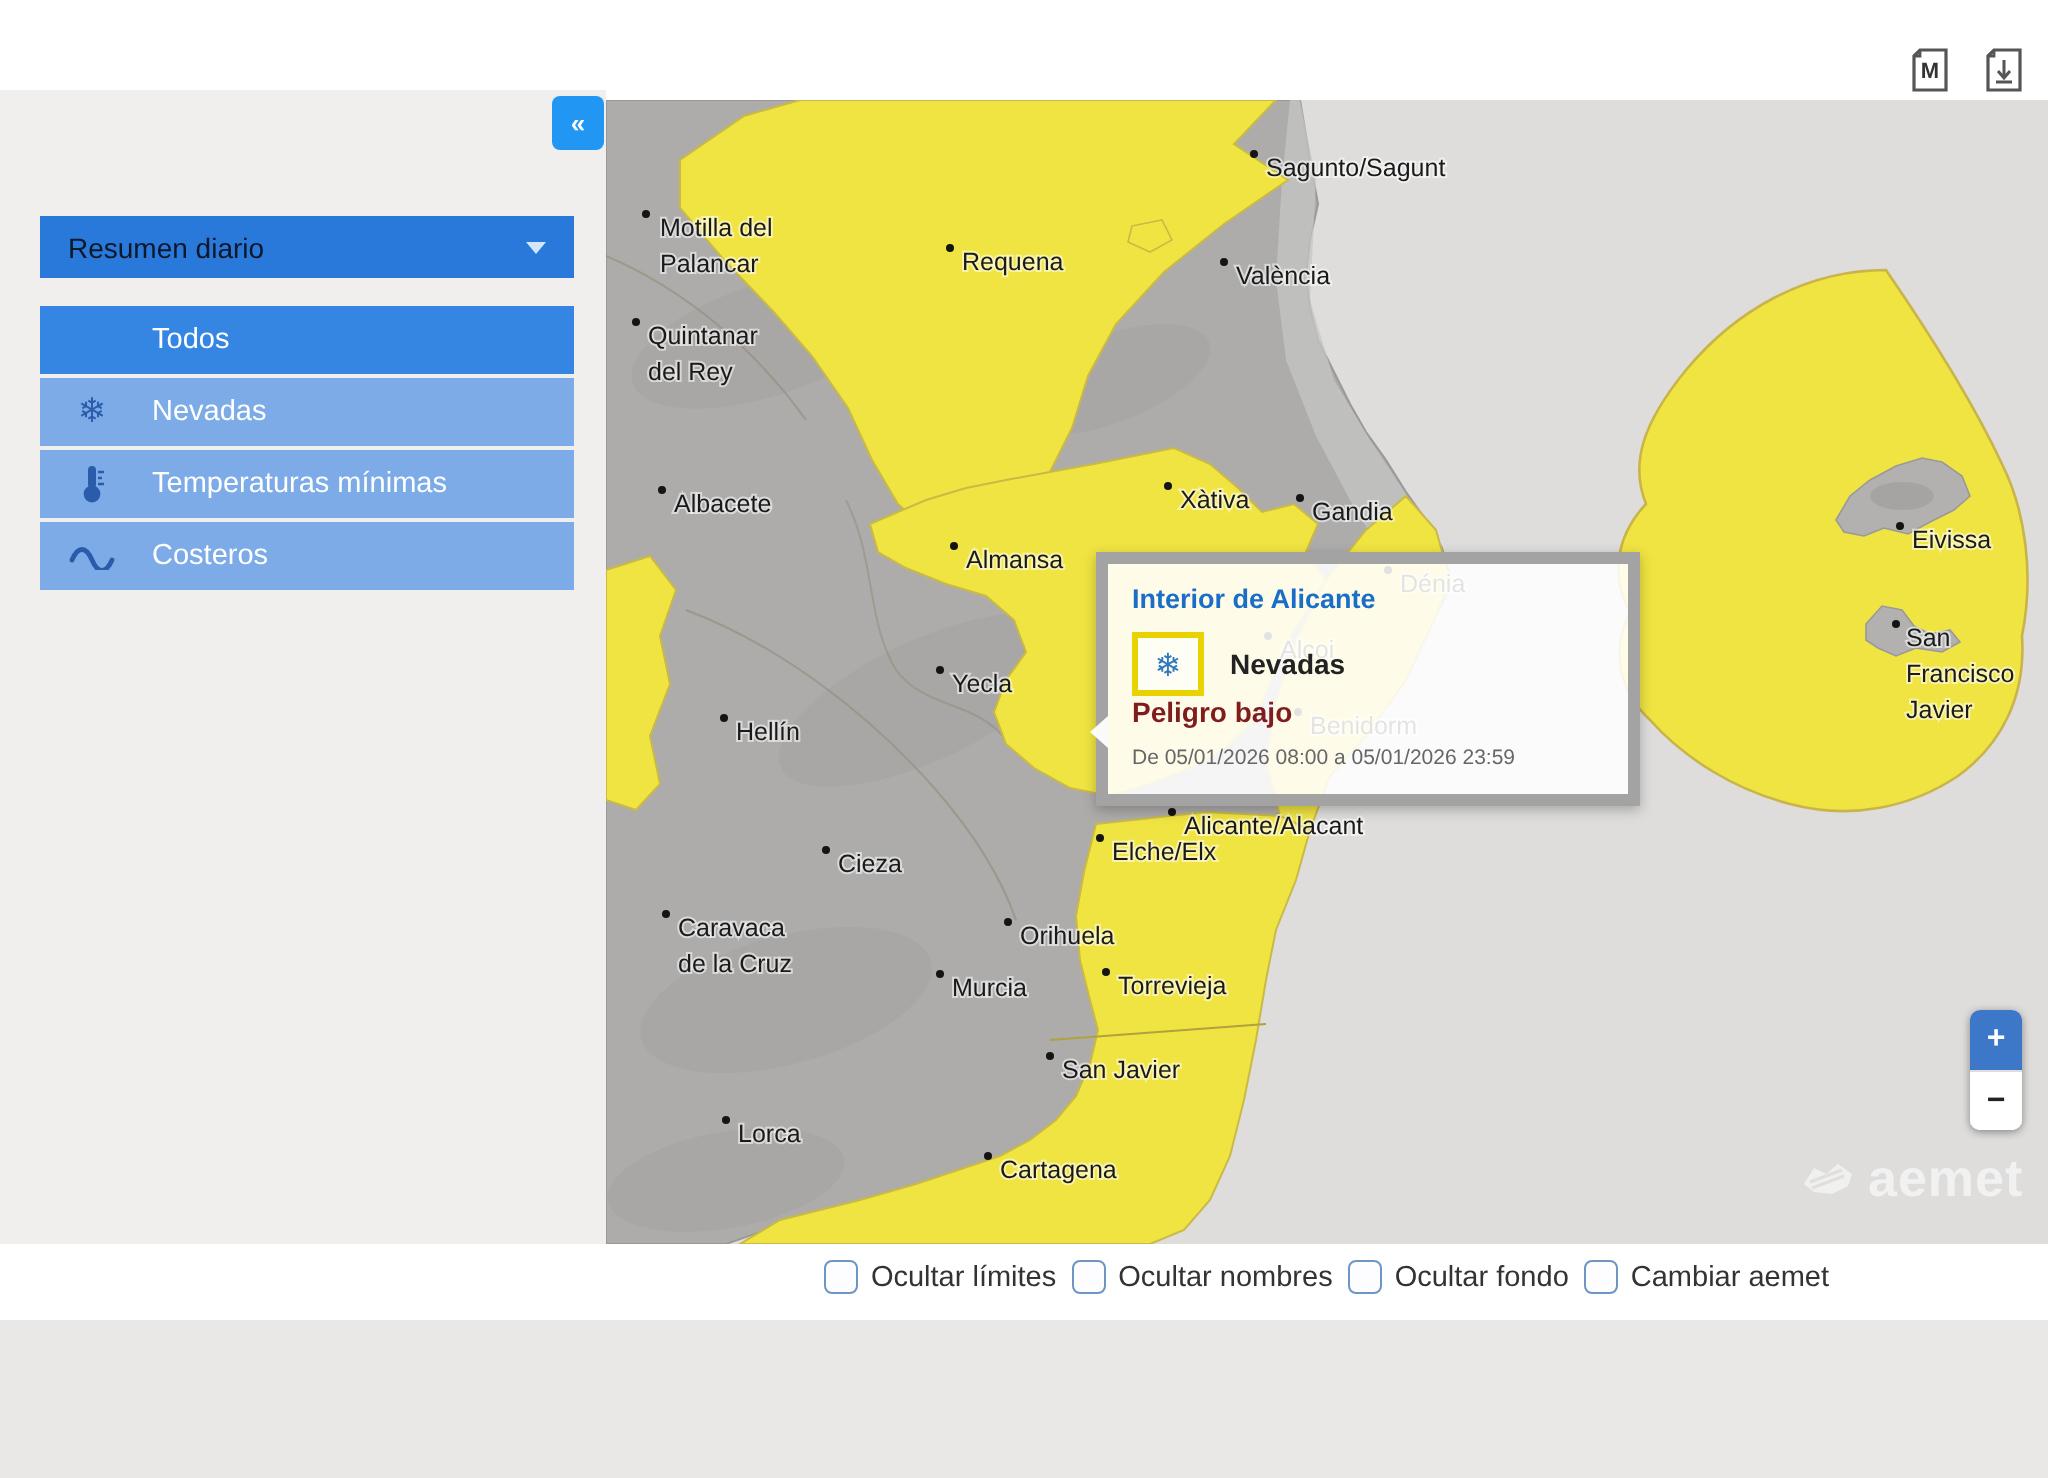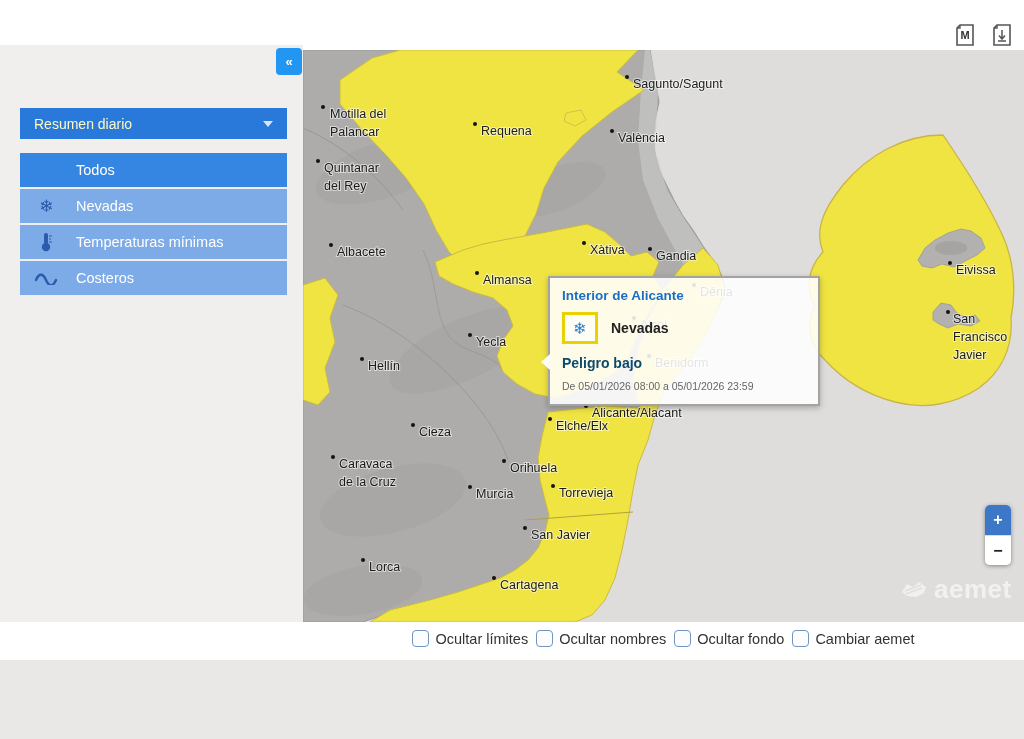--- a/index.html
+++ b/index.html
@@ -9,21 +9,21 @@
   
   .sidebar-panel{position:absolute;left:0;top:45px;width:303px;height:615px;background:#f0efed;}
   .region-header{position:absolute;left:10px;top:16px;width:293px;height:29px;background:#2196f3;
        color:#fff;display:flex;align-items:center;padding:0 12px;font-size:15px;box-sizing:border-box;cursor:pointer;}
   .caret-down{width:0;height:0;border-left:5px solid transparent;border-right:5px solid transparent;
        border-top:6px solid currentColor;margin-left:auto;}
   .region-header .caret-down{color:#0c5ab8;}
   .collapse-btn{position:absolute;left:276px;top:48px;width:26px;height:27px;background:#2196f3;color:#fff;
        border:none;border-radius:4px;font-size:13px;font-weight:bold;display:flex;align-items:center;
        justify-content:center;cursor:pointer;}
-  .summary-header{position:absolute;left:20px;top:108px;width:267px;height:31px;background:#2979db;color:#fef9c3;
+  .summary-header{position:absolute;left:20px;top:108px;width:267px;height:31px;background:#2979db;color:#0f172a;
        display:flex;align-items:center;padding:0 14px;font-size:14px;box-sizing:border-box;cursor:pointer;}
   .summary-header .caret-down{color:#d3e5fa;}
   .filter-list{position:absolute;left:20px;top:153px;width:267px;}
   .filter-item{position:relative;height:34px;margin-bottom:2px;background:#7cabe8;color:#fff;
        display:flex;align-items:center;padding-left:56px;font-size:14.5px;cursor:pointer;box-sizing:border-box;}
   .filter-item.selected{background:#3585e2;align-items:center;}
   .filter-icon{position:absolute;left:0;top:0;bottom:0;width:52px;display:flex;align-items:center;
        justify-content:center;color:#2a5cab;}
   .filter-icon .snow{font-family:"DejaVu Sans",sans-serif;font-size:17px;}
 
@@ -32,30 +32,30 @@
   .tool-btn{width:24px;height:26px;background:none;border:none;padding:0;cursor:pointer;}
 
   
   .map{position:absolute;left:303px;top:50px;width:721px;height:572px;background:#dedddb;overflow:hidden;}
   .map svg.basemap{position:absolute;left:0;top:0;}
   .city-dot{fill:#141414;}
   .city-label{font-size:12.5px;fill:#1a1a1a;paint-order:stroke;stroke:rgba(255,255,255,0.55);stroke-width:2px;}
 
   
   .tooltip{position:absolute;left:245px;top:226px;width:272px;background:rgba(255,255,255,0.88);
-       border:2px solid #a3a3a3;box-shadow:0 2px 6px rgba(0,0,0,0.25);padding:10px 12px 12px 12px;box-sizing:border-box;}
+       border:6px solid #a3a3a3;box-shadow:0 2px 6px rgba(0,0,0,0.25);padding:10px 12px 12px 12px;box-sizing:border-box;}
   .tooltip-arrow{position:absolute;left:-9px;top:76px;width:0;height:0;border-top:8px solid transparent;
        border-bottom:8px solid transparent;border-right:9px solid rgba(255,255,255,0.95);}
   .tt-title{color:#1b6ec8;font-weight:bold;font-size:13.5px;}
   .tt-warnrow{display:flex;align-items:center;margin-top:9px;}
   .tt-iconbox{width:30px;height:26px;border:3px solid #e8d200;background:rgba(255,255,255,0.55);
        display:flex;align-items:center;justify-content:center;}
   .tt-iconbox .snow{font-family:"DejaVu Sans",sans-serif;font-size:16px;color:#3178c0;}
   .tt-warnlabel{font-weight:bold;font-size:14px;color:#222;margin-left:13px;}
-  .tt-severity{font-weight:bold;font-size:14px;color:#0c4a6e;margin-top:11px;}
+  .tt-severity{font-weight:bold;font-size:14px;color:#7f1d1d;}
   .tt-period{font-size:10.5px;color:#666;margin-top:9px;}
   .tt-detail{font-size:13px;color:#555;margin-top:9px;}
 
   
   .zoom-ctl{position:absolute;left:682px;top:455px;width:26px;height:60px;border-radius:5px;overflow:hidden;
        background:#fff;box-shadow:0 1px 4px rgba(0,0,0,0.4);}
   .zoom-in{width:100%;height:30px;background:#3d78c8;color:#fff;border:none;font-size:16px;font-weight:bold;
        cursor:pointer;line-height:28px;padding:0;}
   .zoom-out{width:100%;height:30px;background:#fff;color:#222;border:none;border-top:1px solid #ddd;
        font-size:16px;font-weight:bold;cursor:pointer;padding:0;}

